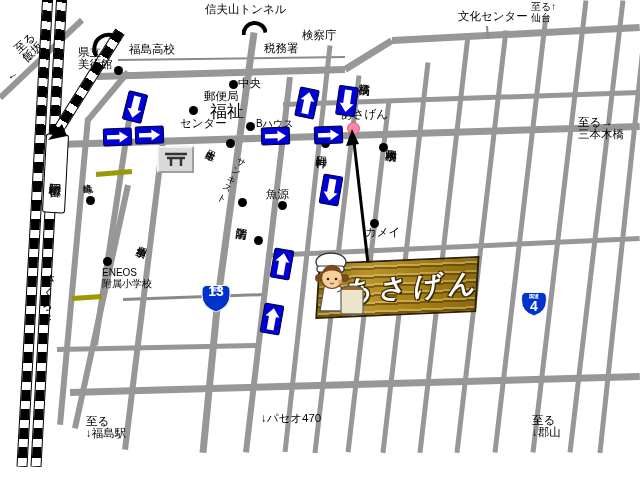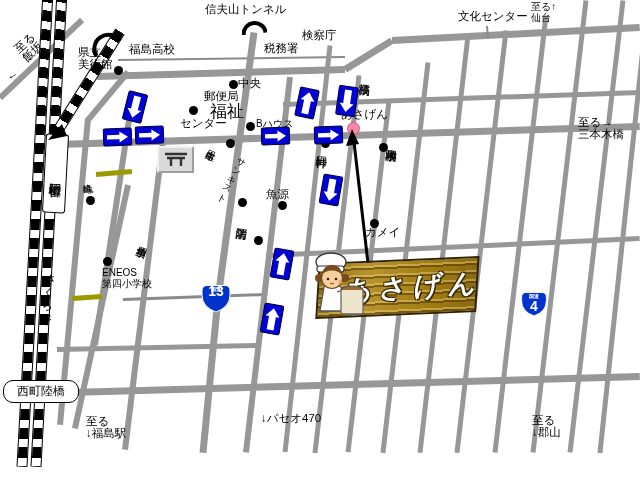--- a/index.html
+++ b/index.html
@@ -124,37 +124,36 @@
     <div class="lbl" style="left: 256px; top: 119px; font-size: 10px;">Bハウス</div>
     <div class="lbl" style="left: 266px; top: 188px; font-size: 11.5px;">魚源</div>
     <div class="lbl vert" style="left: 316px; top: 147px; font-size: 11.5px; transform: rotate(4deg);">神田軒</div>
     <div class="lbl vert" style="left: 359px; top: 74px; font-size: 11.5px; transform: rotate(4deg);">橘高校</div>
     <div class="lbl" style="left: 341px; top: 108px; font-size: 11.5px;">あさげん</div>
     <div class="lbl vert" style="left: 386px; top: 140px; font-size: 11.5px; transform: rotate(5deg);">附属小学校</div>
     <div class="lbl" style="left: 578px; top: 116px; font-size: 11.5px;">至る→
 三本木橋</div>
     <div class="lbl" style="left: 365px; top: 226px; font-size: 11.5px;">カメイ</div>
     <div class="lbl" style="left: 102px; top: 268px; font-size: 10px;">ENEOS
-第四小学校</div>
+附属小学校</div>
     <div class="lbl vert" style="left: 237px; top: 218px; font-size: 11.5px; transform: rotate(8deg);">消防署</div>
     <div class="lbl" style="left: 261px; top: 412px; font-size: 11.5px;">↓パセオ470</div>
     <div class="lbl" style="left: 86px; top: 415px; font-size: 11.5px;">至る
 ↓福島駅</div>
     <div class="lbl" style="left: 532px; top: 414px; font-size: 11.5px;">至る
 ↓郡山</div>
     <div class="lbl" style="left: 12px; top: 46px; font-size: 11.5px; transform: rotate(-42deg);">至る
 飯坂</div>
     <div class="lbl" style="left: 4px; top: 72px; font-size: 11.5px; transform: rotate(-30deg);">←</div>
     <div class="lbl vert" style="left: 46px; top: 265px; font-size: 11.5px; transform: rotate(7deg);">さくら野</div>
     <div class="lbl vert" style="left: 79px; top: 177px; font-size: 10px; transform: rotate(-12deg);">峰亀</div>
     <div class="lbl vert" style="left: 210px; top: 141px; font-size: 10px; transform: rotate(24deg);">日本生命</div>
     <div class="lbl vert" style="left: 241px; top: 150px; font-size: 9px; transform: rotate(28deg);">サンキスト</div>
     <div class="lbl vert" style="left: 140px; top: 238px; font-size: 10px; transform: rotate(20deg);">第四小学校</div>
     <div class="boxlbl vert" style="left: 44px; top: 134px; width: 21px; height: 77px; font-size: 12.5px; border-radius: 3px; transform: rotate(3deg);">曽根田駅</div>
-    <div class="boxlbl" style="left: 3px; top: 380px; width: 74px; height: 21px; font-size: 12px; border-radius: 10px;">西町陸橋</div>
     <div class="dot" style="left: 113.5px; top: 65.5px;"></div>
     <div class="dot" style="left: 228.5px; top: 79.5px;"></div>
     <div class="dot" style="left: 188.5px; top: 105.5px;"></div>
     <div class="dot" style="left: 245.5px; top: 121.5px;"></div>
     <div class="dot" style="left: 225.5px; top: 138.5px;"></div>
     <div class="dot" style="left: 85.5px; top: 195.5px;"></div>
     <div class="dot" style="left: 237.5px; top: 197.5px;"></div>
     <div class="dot" style="left: 277.5px; top: 200.5px;"></div>
     <div class="dot" style="left: 320.5px; top: 138.5px;"></div>
     <div class="dot" style="left: 378.5px; top: 142.5px;"></div>

